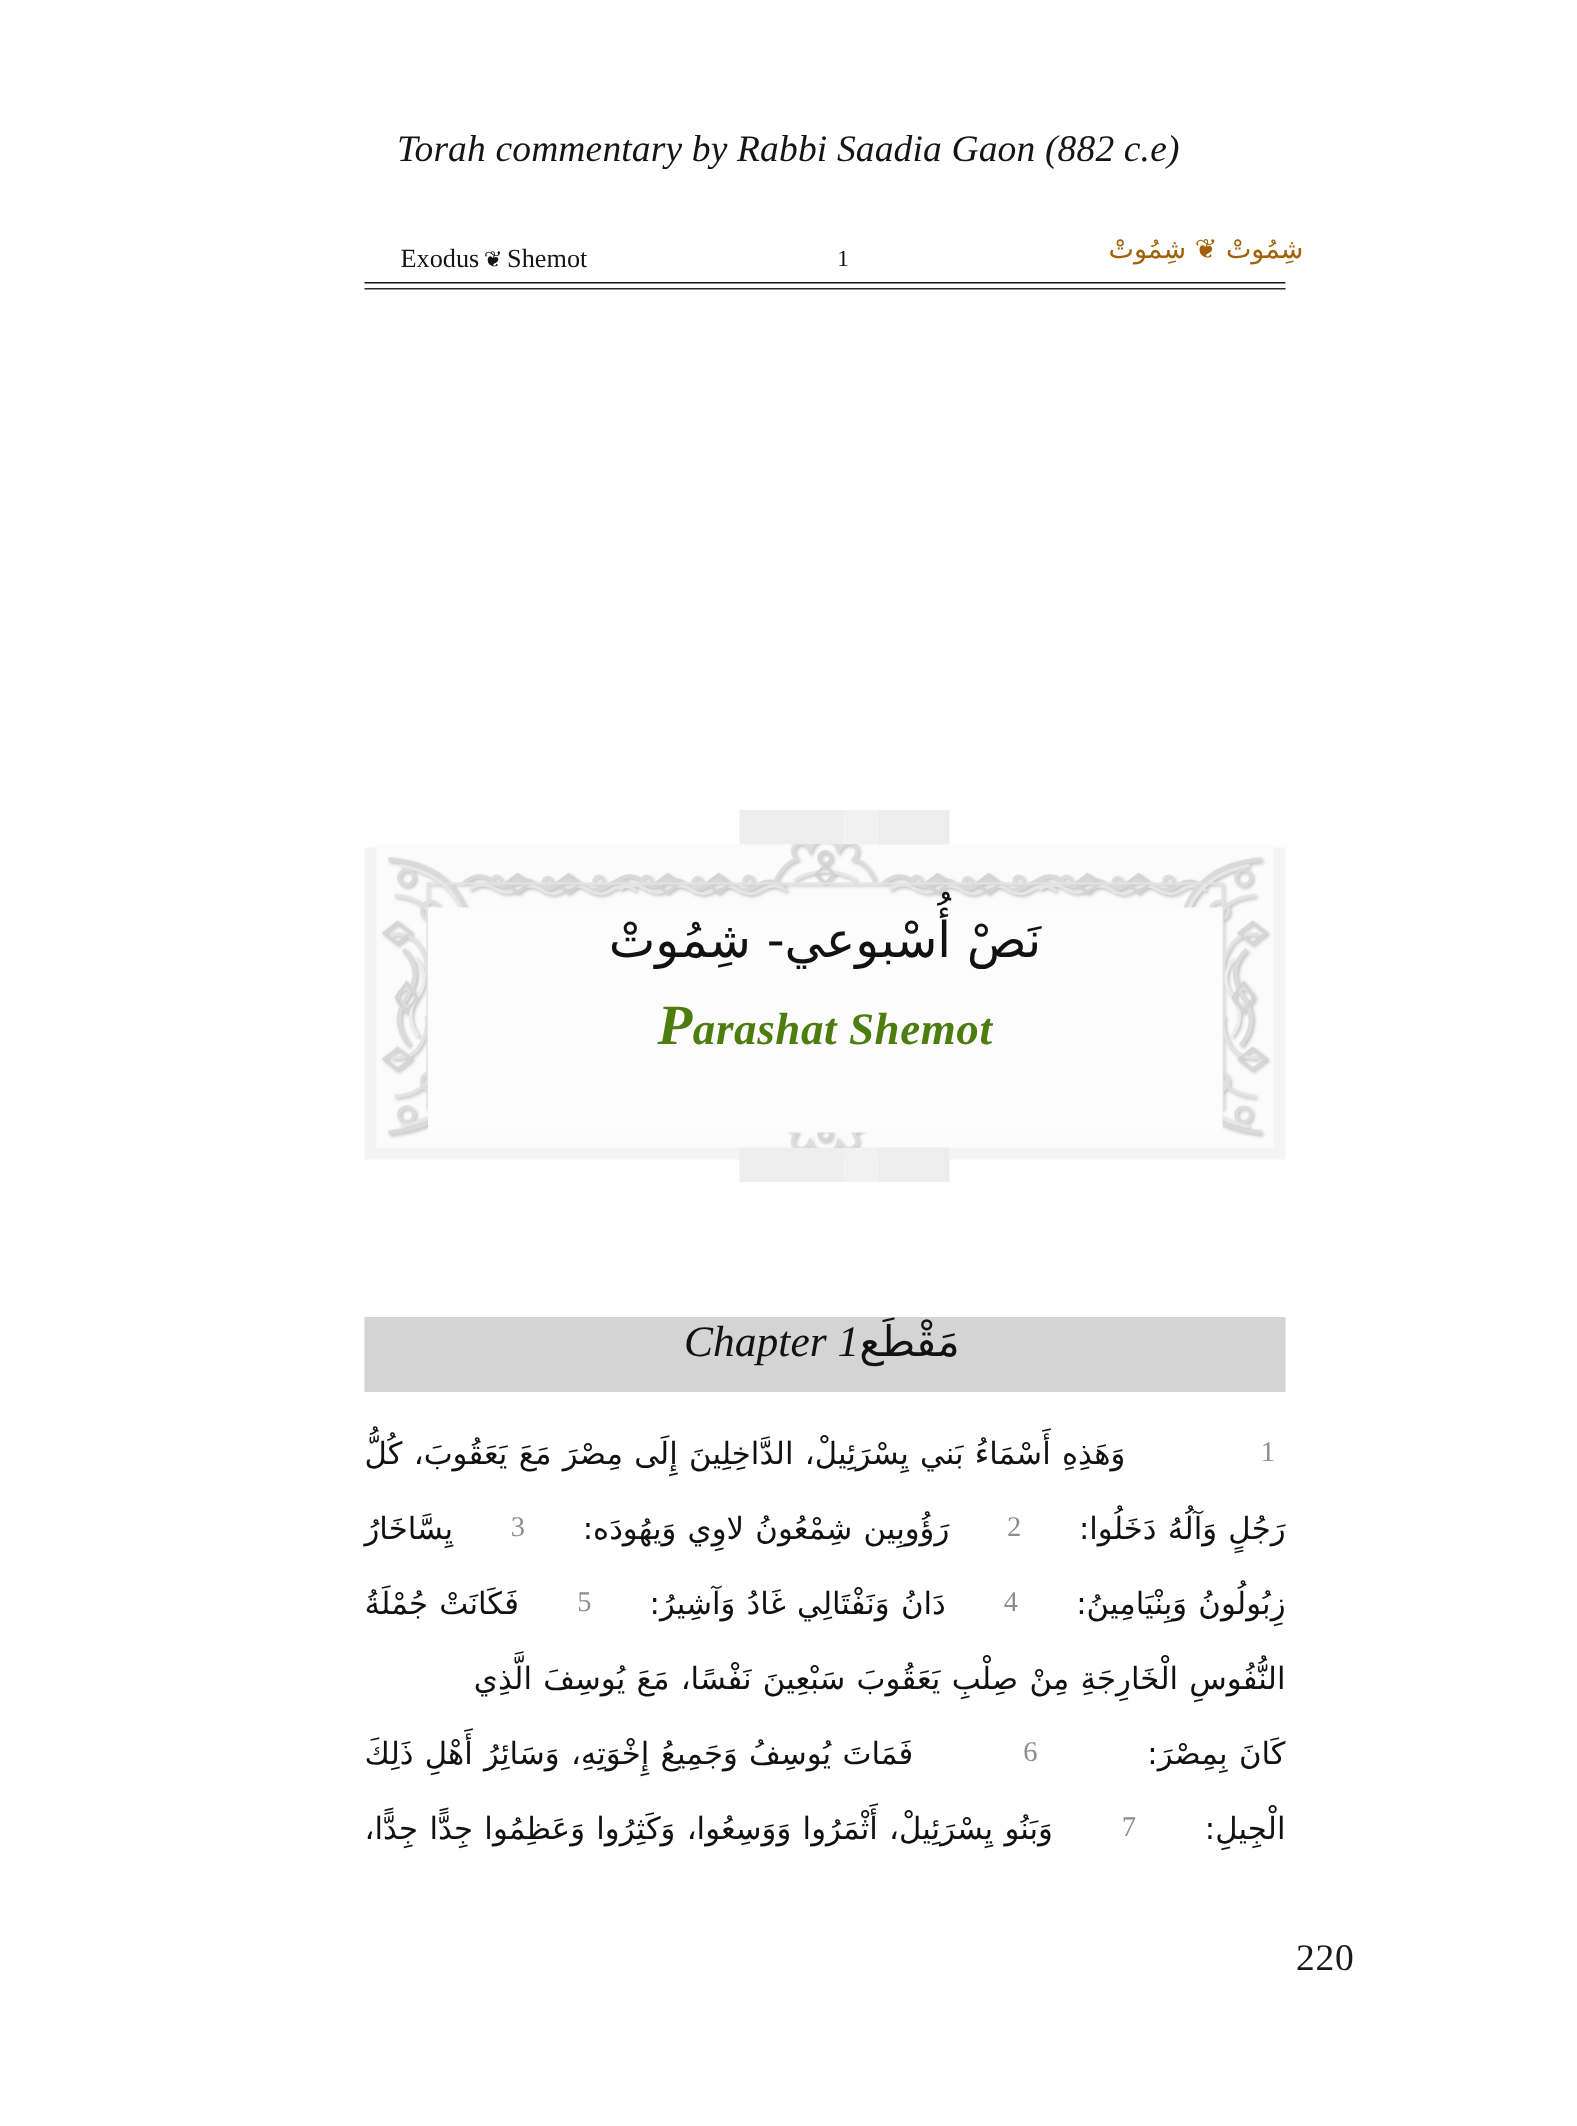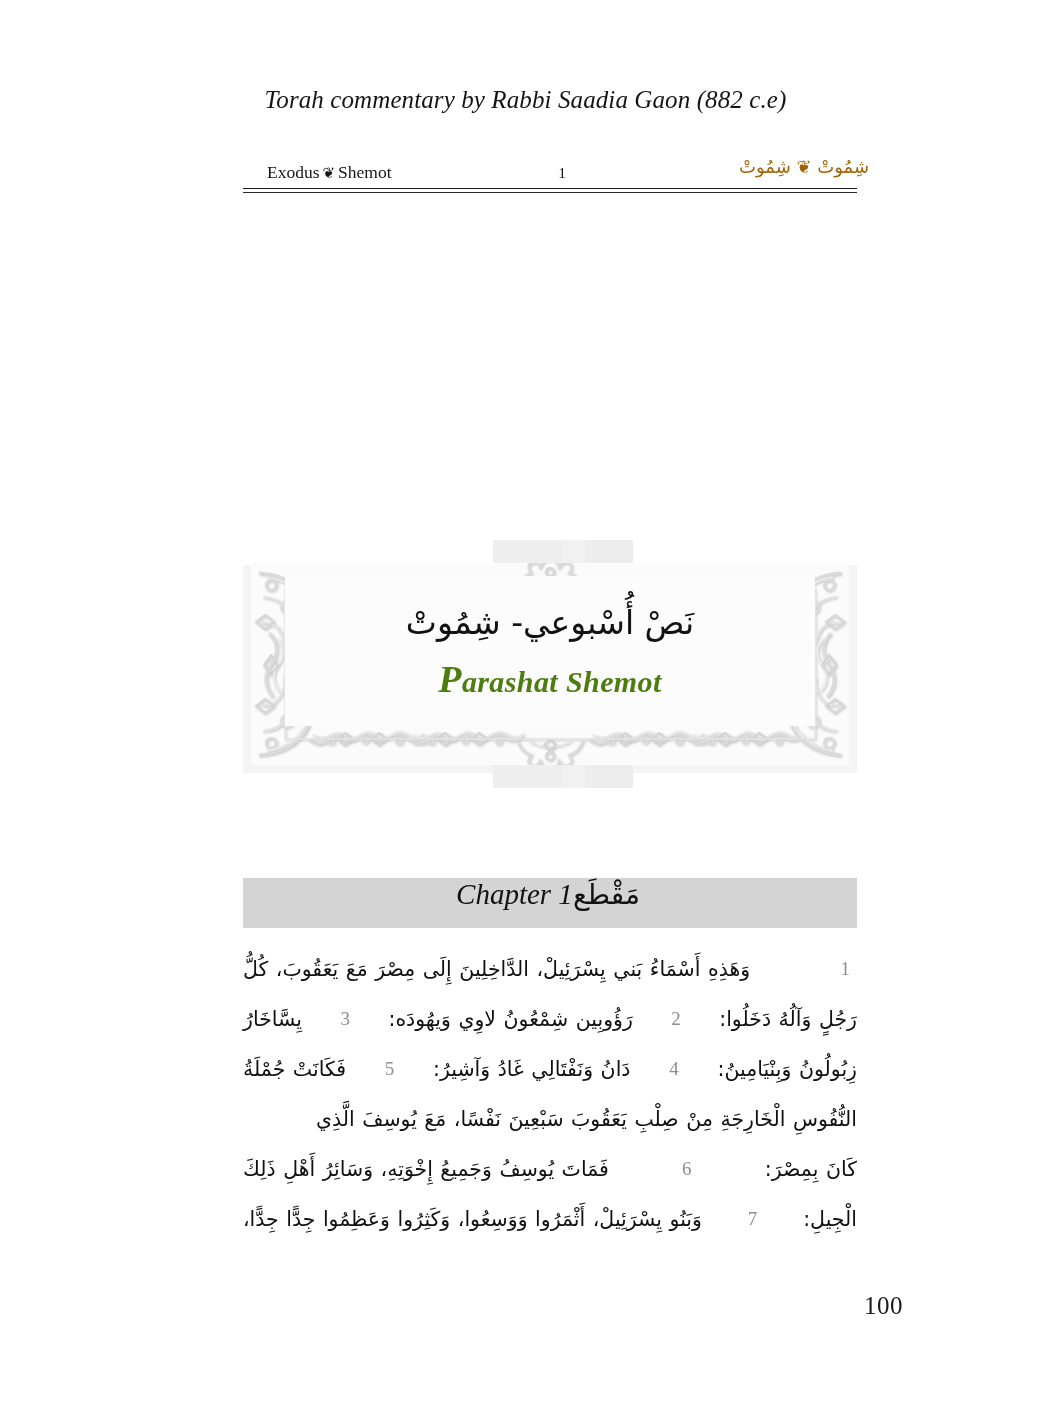--- a/index.html
+++ b/index.html
@@ -116,28 +116,28 @@
     background: #fbfbfb;
   }
   .plate-svg {
     position: absolute;
     left: 0; top: 0;
     width: 598px; height: 202px;
   }
   .plate-inner {
     position: absolute;
     left: 34px;
-    top: 13px;
+    top: 42px;
     width: 530px;
     height: 150px;
     background: #fcfcfc;
     display: flex;
     flex-direction: column;
     align-items: center;
-    justify-content: center;
+    justify-content: flex-start;
   }
   .plate-ar {
     direction: rtl;
     font-family: "DejaVu Sans", "Liberation Sans", sans-serif;
     font-size: 33px;
     color: #121212;
     line-height: 1.35;
     margin-bottom: 12px;
     white-space: nowrap;
   }
@@ -378,14 +378,14 @@
         <span class="vnum">6</span>
         <span>فَمَاتَ يُوسِفُ وَجَمِيعُ إِخْوَتِهِ، وَسَائِرُ أَهْلِ ذَلِكَ</span>
       </div>
       <div class="body-line justify">
         <span>الْجِيلِ:</span>
         <span class="vnum">7</span>
         <span>وَبَنُو يِسْرَئِيلْ، أَثْمَرُوا وَوَسِعُوا، وَكَثِرُوا وَعَظِمُوا جِدًّا جِدًّا،</span>
       </div>
     </div>
 
-  <div class="folio">100</div>
+  <div class="folio">220</div>
 </div>
 
 </body></html>

